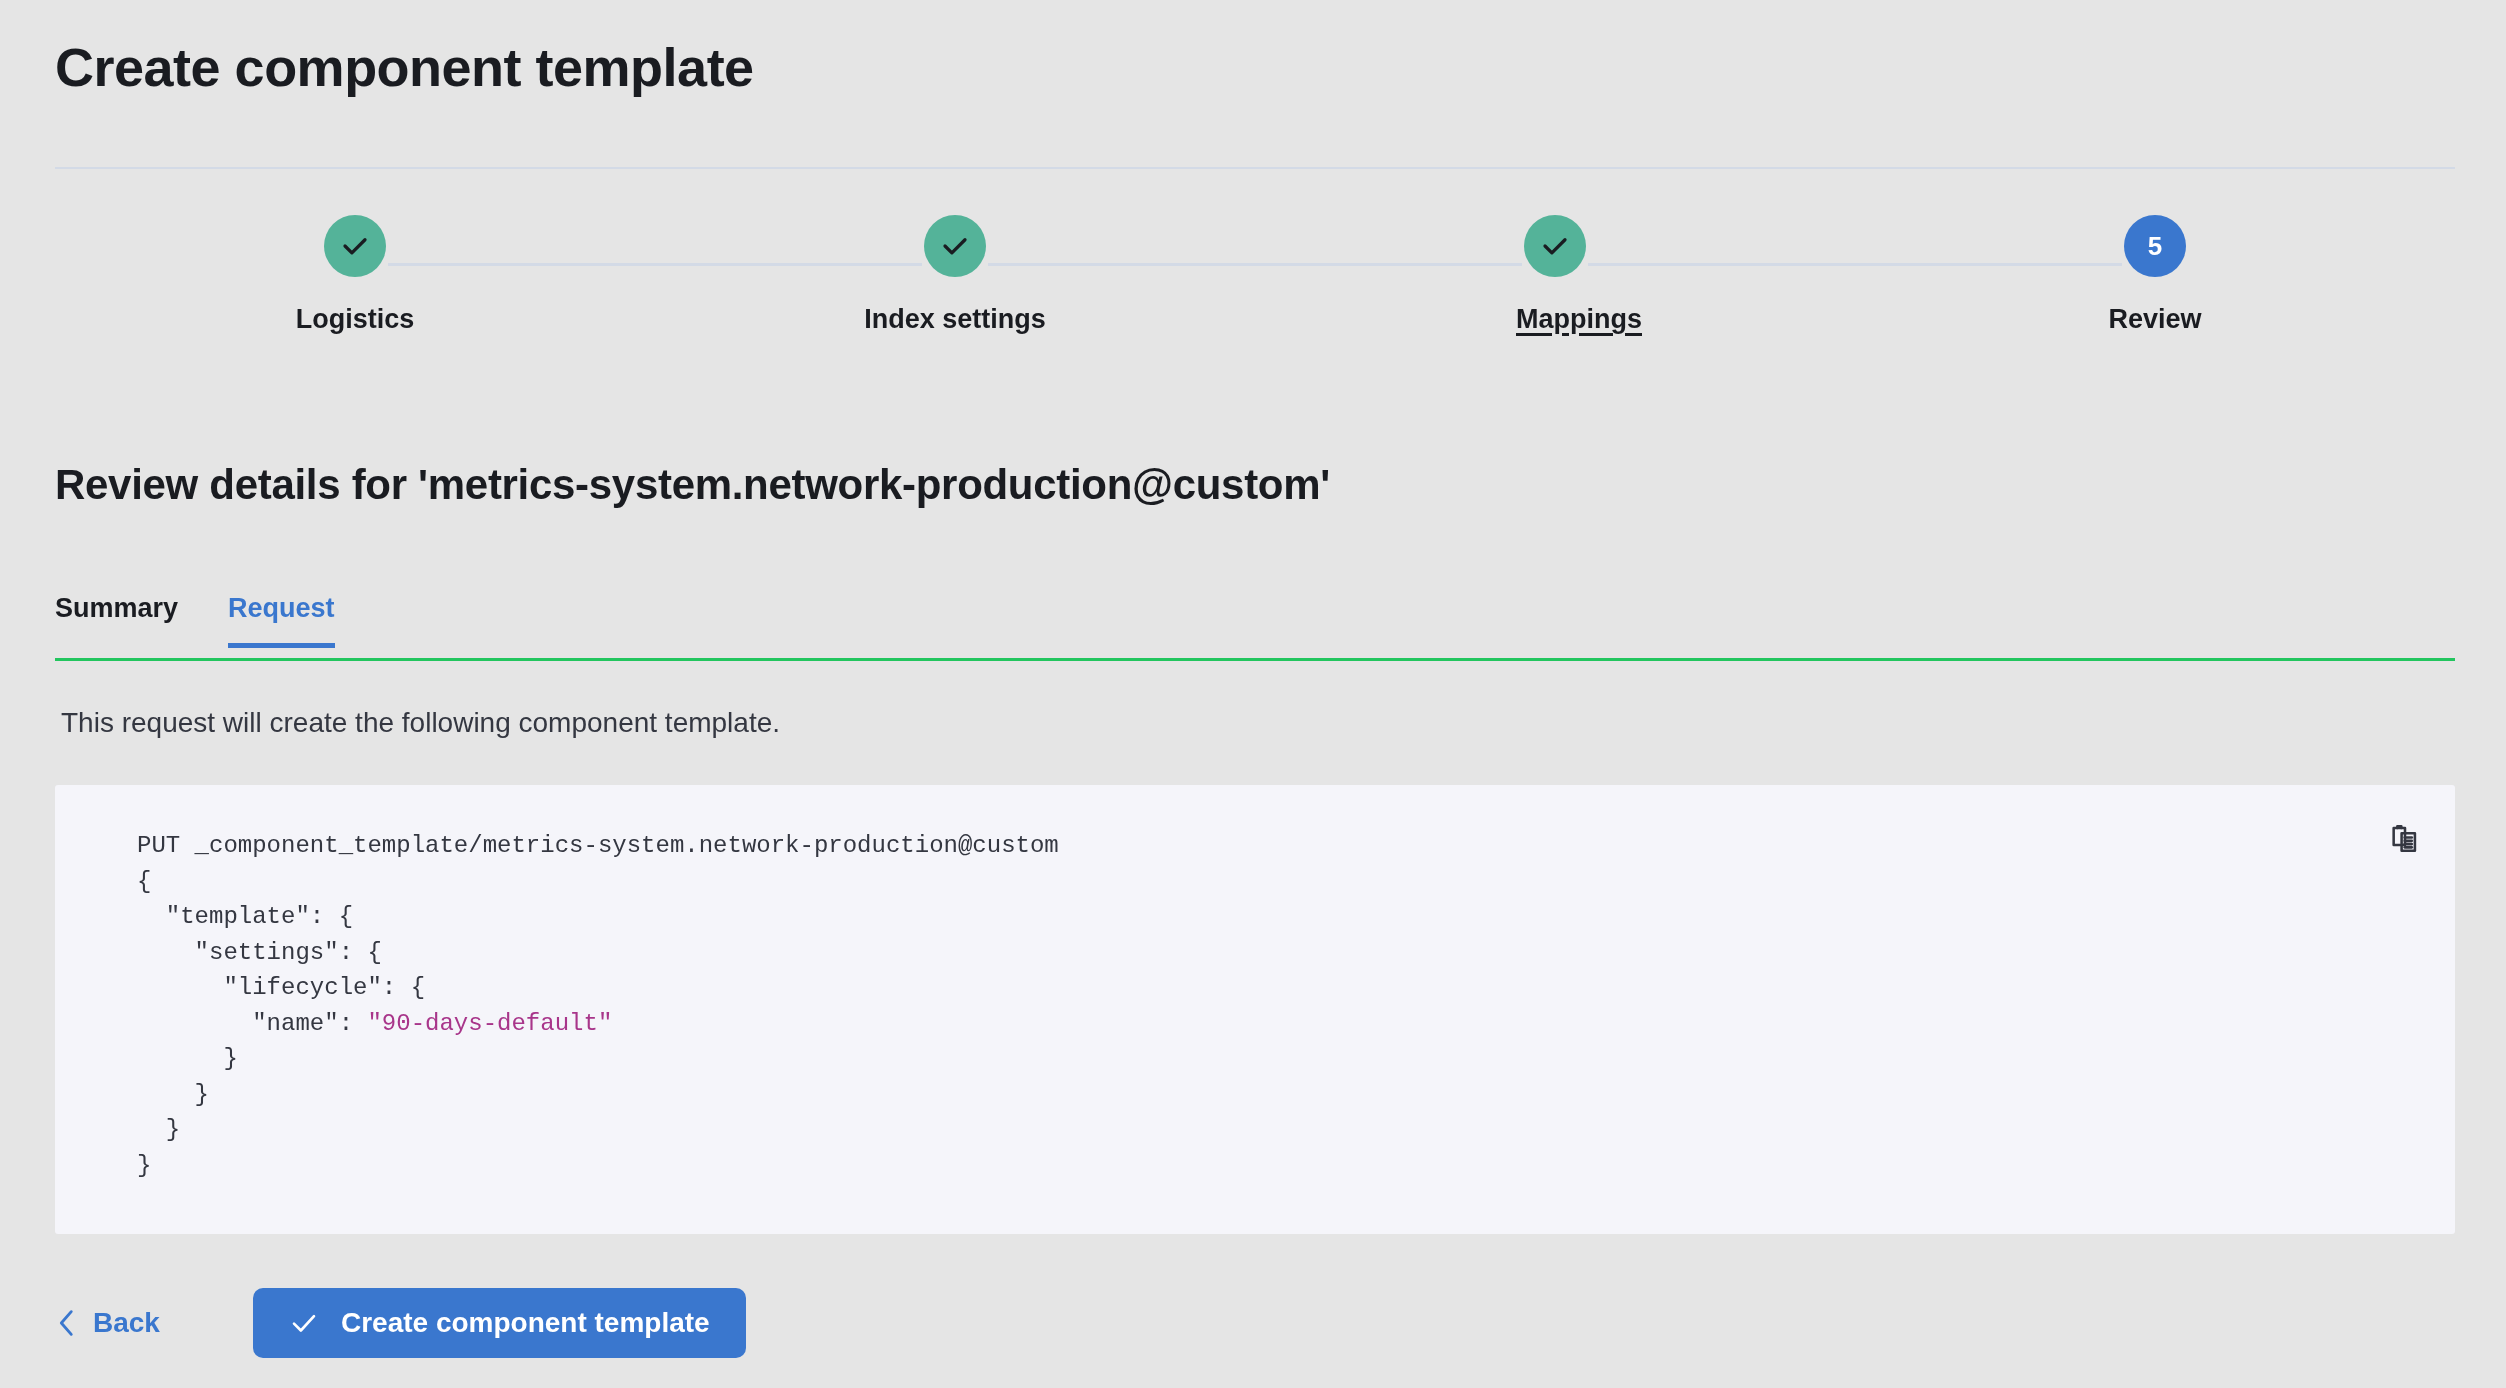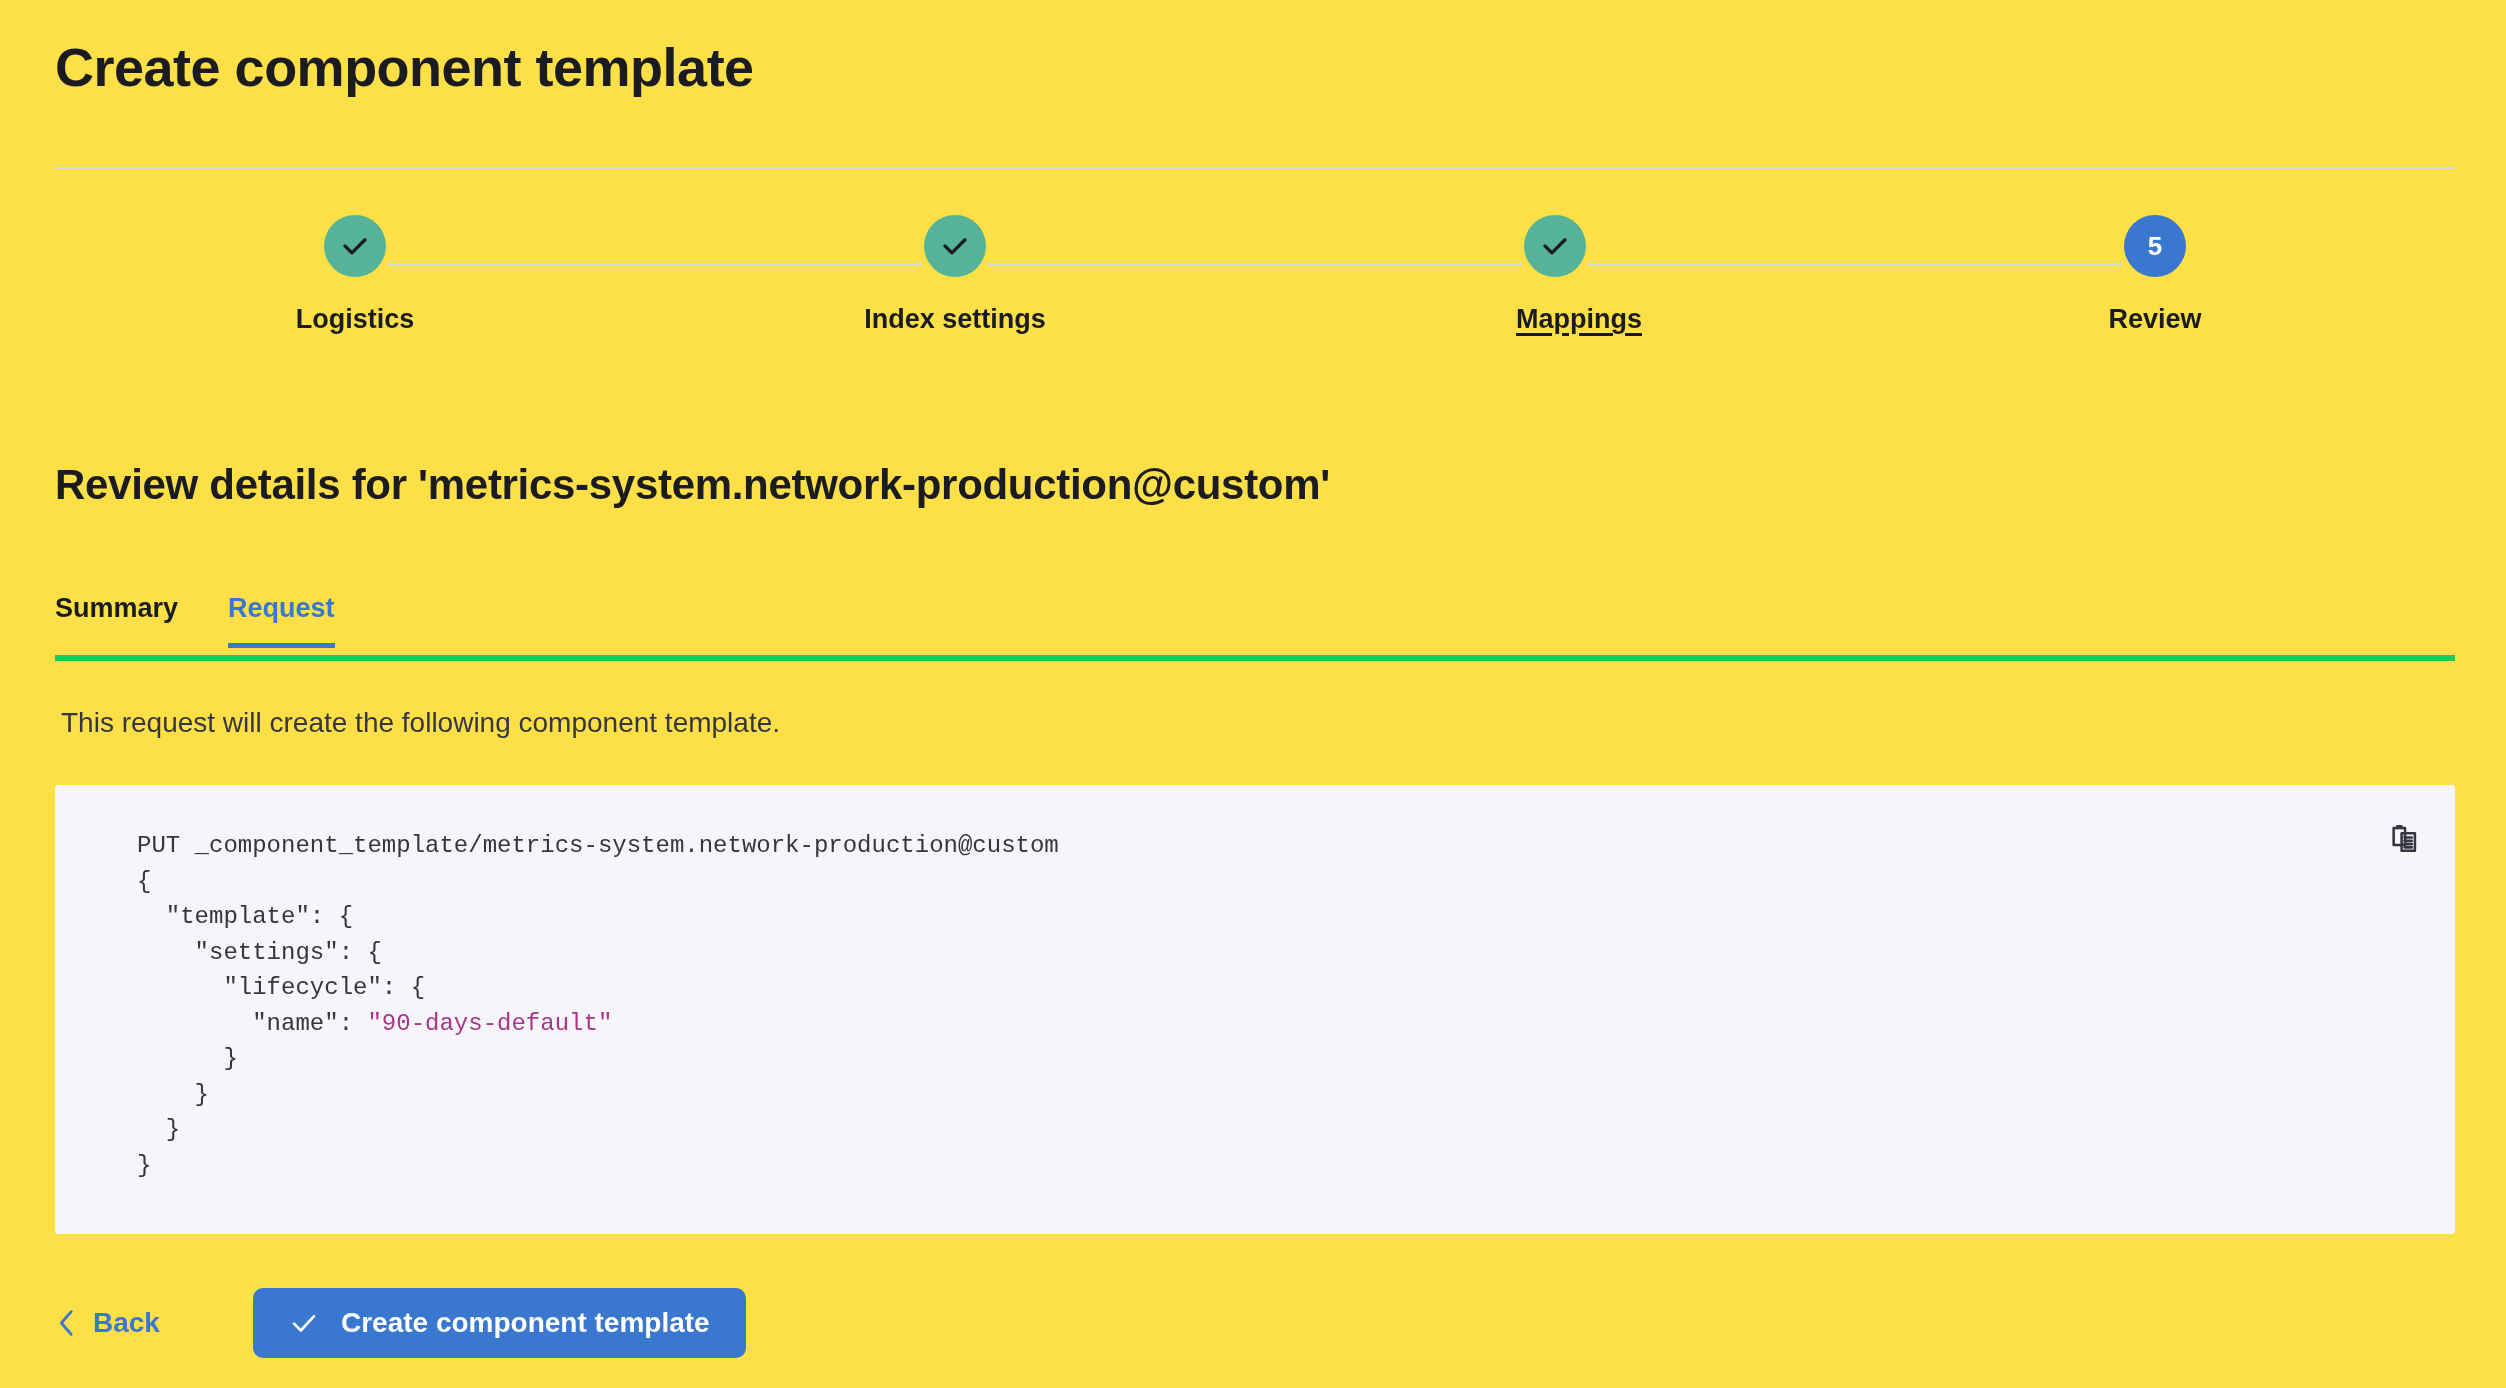--- a/index.html
+++ b/index.html
@@ -10,21 +10,21 @@
     height: 1388px;
     background: #ffffff;
     font-family: "Liberation Sans", sans-serif;
     -webkit-font-smoothing: antialiased;
   }
 
   .page {
     position: relative;
     width: 2506px;
     height: 1388px;
-    background: #fde047;
+    background: #e5e5e5;
     overflow: hidden;
   }
 
   
   .page-title {
     position: absolute;
     left: 55px;
     top: 36px;
     font-size: 54px;
     line-height: 62px;
@@ -128,21 +128,21 @@
     white-space: nowrap;
   }
 
   
   .tabs {
     position: absolute;
     left: 55px;
     top: 593px;
     width: 2400px;
     height: 68px;
-    border-bottom: 6px solid #22c55e;
+    border-bottom: 3px solid #22c55e;
     display: flex;
     align-items: flex-start;
     gap: 0;
   }
   .tab {
     position: relative;
     padding: 0 0 22px 0;
     margin-right: 50px;
     font-size: 27px;
     font-weight: 700;

